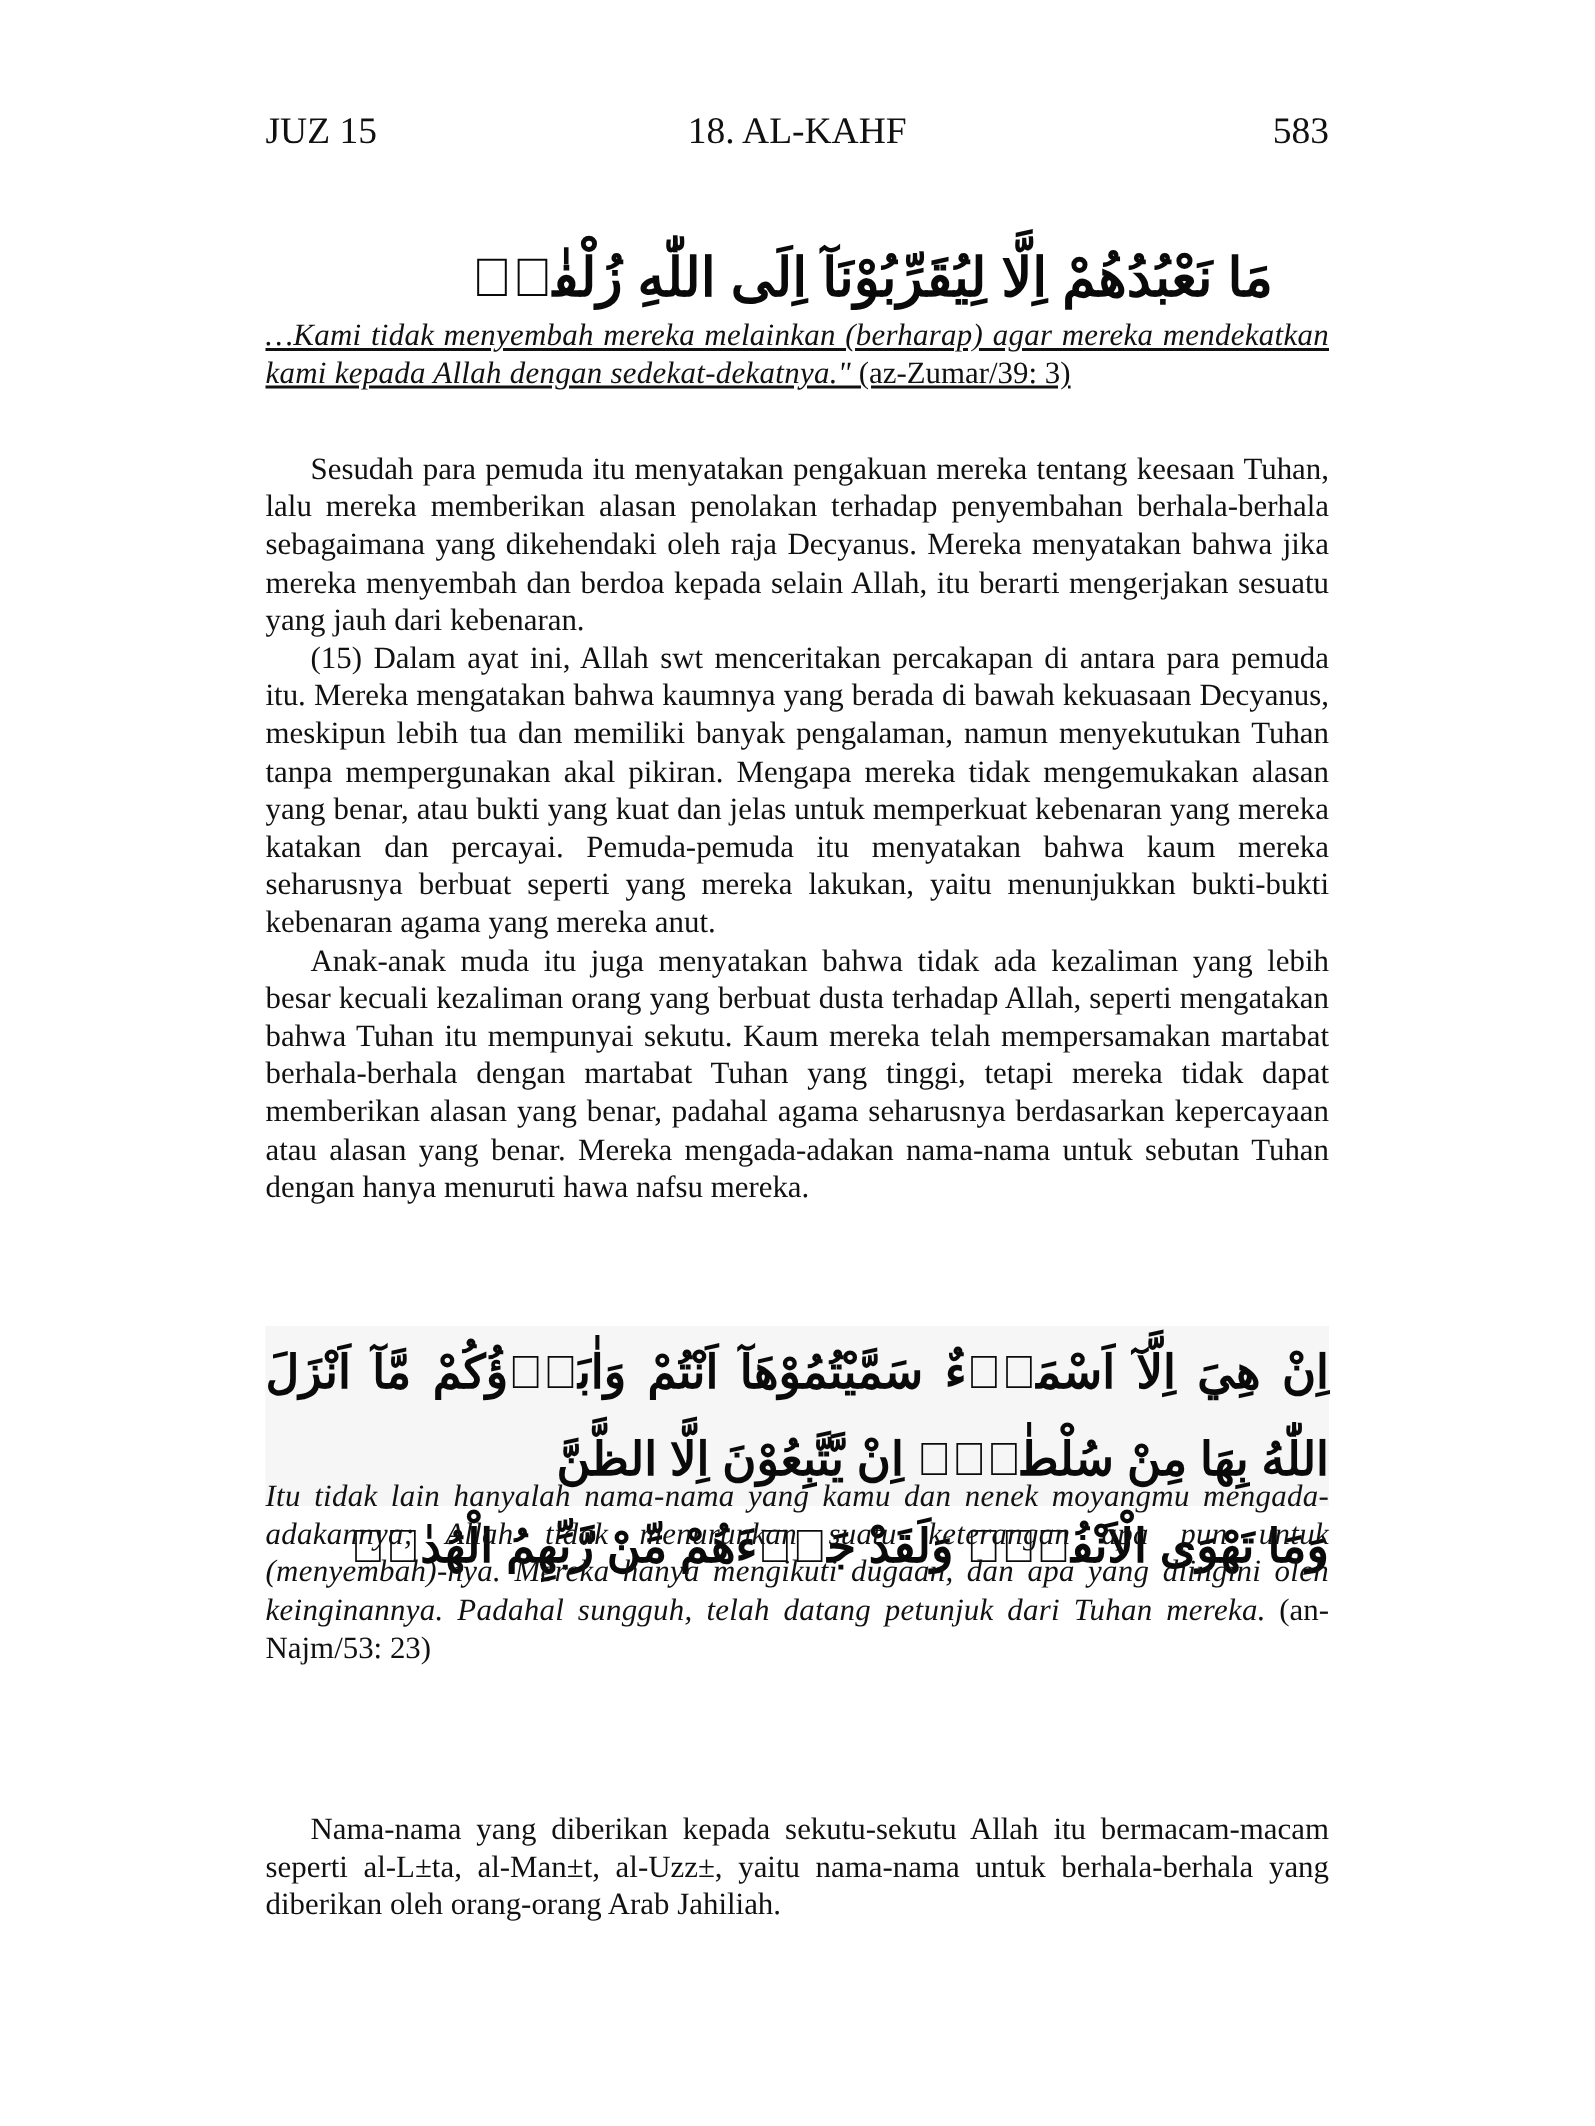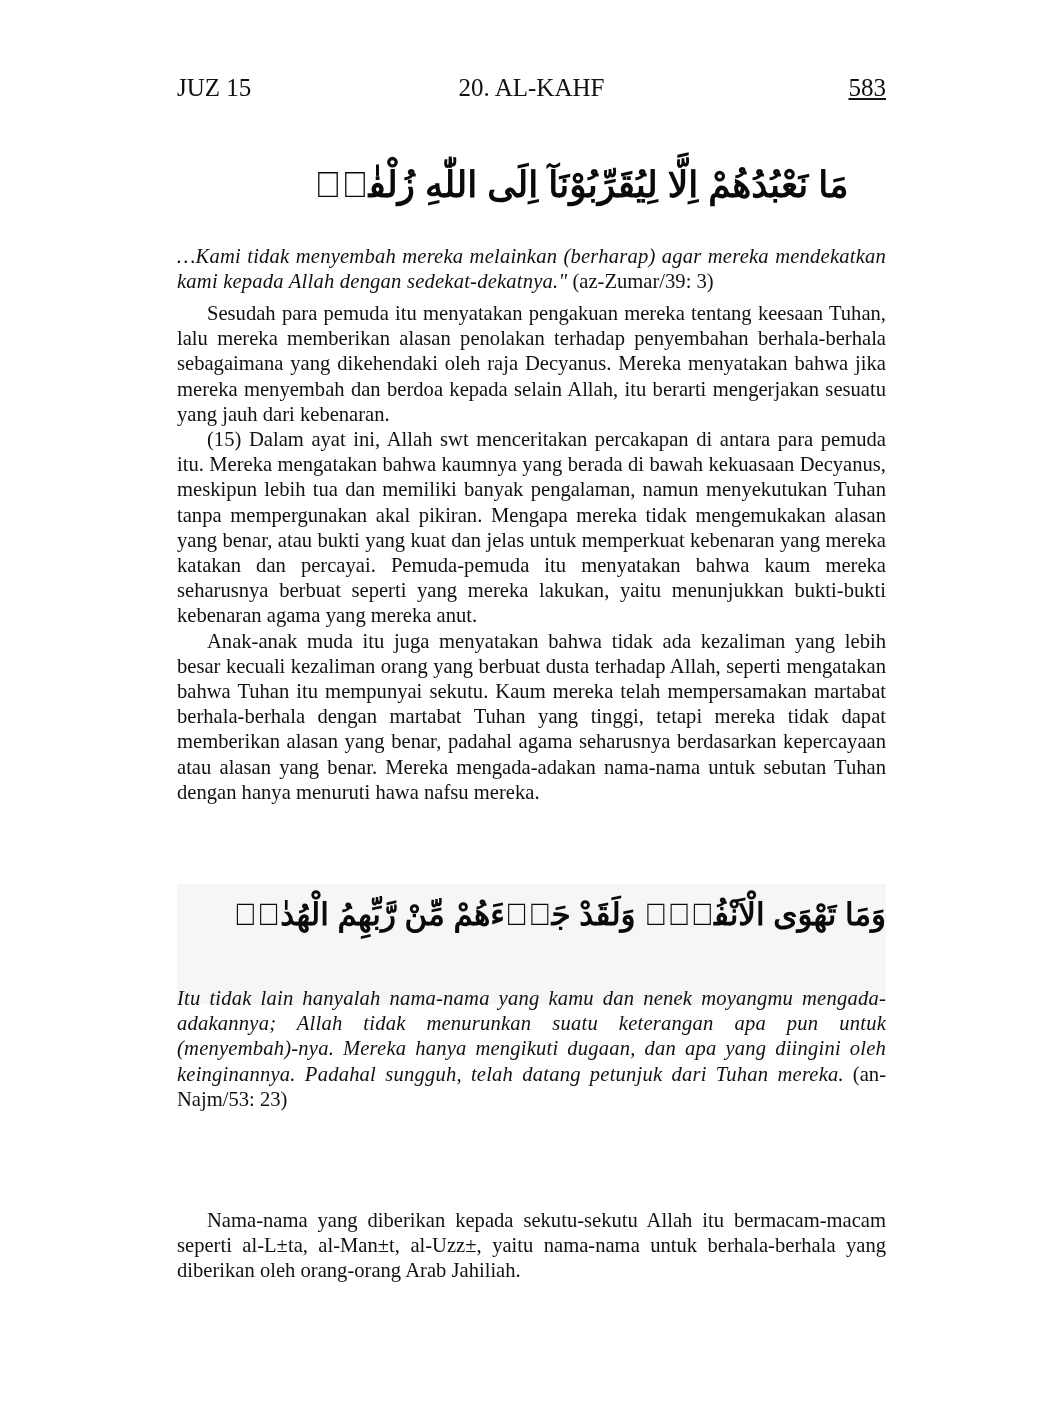--- a/index.html
+++ b/index.html
@@ -25,21 +25,21 @@
       position: absolute;
       top: 76px;
       left: 0;
       width: 709px;
       height: 24px;
       font-size: 25px;
       line-height: 24px;
     }
     .running-head .left { position: absolute; left: 0; top: 0; }
     .running-head .center { position: absolute; left: 0; right: 0; top: 0; text-align: center; }
-    .running-head .right { position: absolute; right: 0; top: 0; text-decoration: underline; }
+    .running-head .right { position: absolute; right: 0; top: 0; }
 
     .arabic {
       direction: rtl;
       font-family: Liberation Sans, sans-serif;
       font-weight: bold;
       color: #0a0a0a;
       text-align: center;
     }
     .arabic-1 {
       position: absolute;
@@ -56,21 +56,21 @@
       left: 0;
       width: 709px;
       font-size: 20.6px;
       line-height: 25.2px;
       text-align: justify;
     }
     .italic { font-style: italic; letter-spacing: 0.2px; }
     .indent { text-indent: 30px; margin: 0; }
     p { margin: 0; }
 
-    .quote-1 { top: 244px; }
+    .quote-1 { top: 212px; text-decoration: underline; }
     .body-1 { top: 301px; }
 
     .arabic-2-box {
       position: absolute;
       top: 884px;
       left: 0;
       width: 709px;
       height: 120px;
       background: #f6f6f6;
     }
@@ -86,38 +86,39 @@
     .quote-2 { top: 986px; font-family: Liberation Serif, serif; }
     .body-2 { top: 1208px; font-family: Liberation Serif, serif; }
   </style>
 </head>
 <body>
 
 <div class="page">
 
   <div class="running-head">
     <span class="left">JUZ 15</span>
-    <span class="center">20. AL-KAHF</span>
+    <span class="center">18. AL-KAHF</span>
     <span class="right">583</span>
   </div>
 
   <div class="arabic arabic-1">مَا نَعْبُدُهُمْ اِلَّا لِيُقَرِّبُوْنَآ اِلَى اللّٰهِ زُلْفٰىۗ</div>
 
   <div class="text-block quote-1">
     <p><span class="italic">…Kami tidak menyembah mereka melainkan (berharap) agar mereka mendekatkan kami kepada Allah dengan sedekat-dekatnya."</span><span> (az-Zumar/39: 3)</span></p>
   </div>
 
   <div class="text-block body-1">
     <p class="indent">Sesudah para pemuda itu menyatakan pengakuan mereka tentang keesaan Tuhan, lalu mereka memberikan alasan penolakan terhadap penyembahan berhala-berhala sebagaimana yang dikehendaki oleh raja Decyanus. Mereka menyatakan bahwa jika mereka menyembah dan berdoa kepada selain Allah, itu berarti mengerjakan sesuatu yang jauh dari kebenaran.</p>
     <p class="indent">(15) Dalam ayat ini, Allah swt menceritakan percakapan di antara para pemuda itu. Mereka mengatakan bahwa kaumnya yang berada di bawah kekuasaan Decyanus, meskipun lebih tua dan memiliki banyak pengalaman, namun menyekutukan Tuhan tanpa mempergunakan akal pikiran. Mengapa mereka tidak mengemukakan alasan yang benar, atau bukti yang kuat dan jelas untuk memperkuat kebenaran yang mereka katakan dan percayai. Pemuda-pemuda itu menyatakan bahwa kaum mereka seharusnya berbuat seperti yang mereka lakukan, yaitu menunjukkan bukti-bukti kebenaran agama yang mereka anut.</p>
     <p class="indent">Anak-anak muda itu juga menyatakan bahwa tidak ada kezaliman yang lebih besar kecuali kezaliman orang yang berbuat dusta terhadap Allah, seperti mengatakan bahwa Tuhan itu mempunyai sekutu. Kaum mereka telah mempersamakan martabat berhala-berhala dengan martabat Tuhan yang tinggi, tetapi mereka tidak dapat memberikan alasan yang benar, padahal agama seharusnya berdasarkan kepercayaan atau alasan yang benar. Mereka mengada-adakan nama-nama untuk sebutan Tuhan dengan hanya menuruti hawa nafsu mereka.</p>
   </div>
 
   <div class="arabic-2-box">
     <div class="arabic arabic-2">
+      <span class="line1">اِنْ هِيَ اِلَّآ اَسْمَاۤءٌ سَمَّيْتُمُوْهَآ اَنْتُمْ وَاٰبَاۤؤُكُمْ مَّآ اَنْزَلَ اللّٰهُ بِهَا مِنْ سُلْطٰنٍۗ اِنْ يَّتَّبِعُوْنَ اِلَّا الظَّنَّ</span>
       <span class="line2">وَمَا تَهْوَى الْاَنْفُسُۚ وَلَقَدْ جَاۤءَهُمْ مِّنْ رَّبِّهِمُ الْهُدٰىۗ</span>
     </div>
   </div>
 
   <div class="text-block quote-2">
     <p><span class="italic">Itu tidak lain hanyalah nama-nama yang kamu dan nenek moyangmu mengada-adakannya; Allah tidak menurunkan suatu keterangan apa pun untuk (menyembah)-nya. Mereka hanya mengikuti dugaan, dan apa yang diingini oleh keinginannya. Padahal sungguh, telah datang petunjuk dari Tuhan mereka.</span><span> (an-Najm/53: 23)</span></p>
   </div>
 
   <div class="text-block body-2">
     <p class="indent">Nama-nama yang diberikan kepada sekutu-sekutu Allah itu bermacam-macam seperti al-L±ta, al-Man±t, al-Uzz±, yaitu nama-nama untuk berhala-berhala yang diberikan oleh orang-orang Arab Jahiliah.</p>

